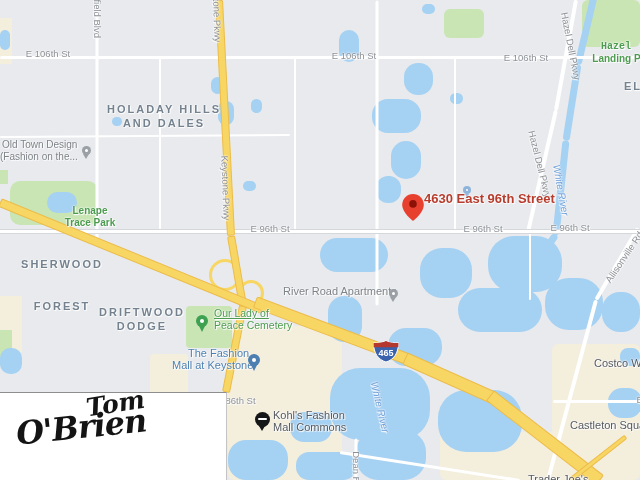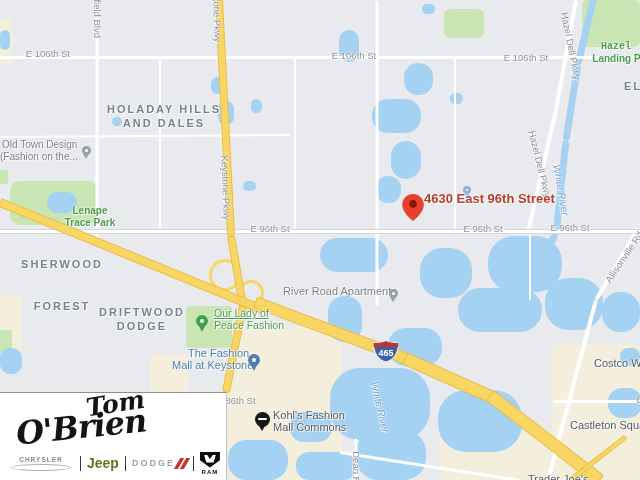--- a/index.html
+++ b/index.html
@@ -93,41 +93,20 @@
     <svg width="28" height="23" viewBox="0 0 28 24">
       <path d="M14 1 C18 3 24 3.5 27 3 C27 14 22 20.5 14 23 C6 20.5 1 14 1 3 C4 3.5 10 3 14 1 Z" fill="#3a62ac" stroke="#ffffff" stroke-width="1"></path>
       <path d="M1 3 C4 3.5 10 3 14 1 C18 3 24 3.5 27 3 L26.8 7.5 L1.2 7.5 Z" fill="#b5382f"></path>
     </svg>
     <span class="num">465</span>
   </div>
 
   <div id="logo">
     <span class="script" id="script1">Tom</span>
     <span class="script" id="script2">O'Brien</span>
-    <div id="brands">
-      <div id="chrysler">
-        <span class="txt">CHRYSLER</span>
-        <div class="wing"></div>
-      </div>
-      <div class="bdiv"></div>
-      <span id="jeep">Jeep</span>
-      <div class="bdiv"></div>
-      <div id="dodge">
-        <span class="txt">DODGE</span>
-        <span class="sl"></span>
-        <span class="sl"></span>
-      </div>
-      <div class="bdiv"></div>
-      <div id="ram">
-        <div class="ramshield">
-          <div class="horns"></div>
-        </div>
-        <span class="txt">RAM</span>
-      </div>
-    </div>
   </div>
 <div class="zone commercial" style="left: 228px; top: 326px; width: 114px; height: 154px; border-radius: 6px; background: var(--commercial);"></div>
     <div class="zone commercial" style="left: 552px; top: 344px; width: 88px; height: 136px; border-radius: 6px; background: var(--commercial);"></div>
     <div class="zone commercial" style="left: 440px; top: 432px; width: 118px; height: 48px; border-radius: 6px; background: var(--commercial);"></div>
     <div class="zone commercial" style="left: 0px; top: 296px; width: 22px; height: 56px; border-radius: 0px; background: var(--commercial);"></div>
     <div class="zone commercial" style="left: 0px; top: 18px; width: 12px; height: 46px; border-radius: 0px; background: var(--commercial);"></div>
     <div class="zone commercial" style="left: 150px; top: 354px; width: 38px; height: 42px; border-radius: 4px; background: var(--commercial);"></div>
     <div class="zone commercial" style="left: 226px; top: 392px; width: 36px; height: 46px; border-radius: 4px; background: var(--commercial);"></div>
     <div class="zone park" style="left: 10px; top: 181px; width: 88px; height: 44px; border-radius: 10px; background: var(--park);"></div>
     <div class="zone park" style="left: 582px; top: 0px; width: 58px; height: 47px; border-radius: 6px; background: var(--park);"></div>
@@ -216,21 +195,21 @@
     <div class="lbl ar" style="left: 62px; top: 264px; transform: translate(-50%, -50%);">SHERWOOD</div>
     <div class="lbl ar" style="left: 62px; top: 296px; transform: translate(-50%, -50%); margin-top: 10px;">FOREST</div>
     <div class="lbl ar" style="left: 142px; top: 312px; transform: translate(-50%, -50%);">DRIFTWOOD</div>
     <div class="lbl ar" style="left: 142px; top: 326px; transform: translate(-50%, -50%);">DODGE</div>
     <div class="lbl ar" style="left: 633px; top: 86px; transform: translate(-50%, -50%);">EL</div>
     <div class="lbl pk" style="left: 90px; top: 210px; transform: translate(-50%, -50%);">Lenape</div>
     <div class="lbl pk" style="left: 90px; top: 222px; transform: translate(-50%, -50%);">Trace Park</div>
     <div class="lbl pk" style="left: 616px; top: 46px; transform: translate(-50%, -50%); font-family: Liberation Mono, monospace;">Hazel</div>
     <div class="lbl pk" style="left: 624px; top: 58px; transform: translate(-50%, -50%);">Landing Park</div>
     <div class="lbl pgr" style="left: 214px; top: 313px; transform: translate(0px, -50%); text-decoration: underline;">Our Lady of</div>
-    <div class="lbl pgr" style="left: 214px; top: 325px; transform: translate(0px, -50%);">Peace Fashion</div>
+    <div class="lbl pgr" style="left: 214px; top: 325px; transform: translate(0px, -50%);">Peace Cemetery</div>
     <div class="lbl pg" style="left: 2px; top: 144px; transform: translate(0px, -50%);">Old Town Design</div>
     <div class="lbl pg" style="left: 0px; top: 156px; transform: translate(0px, -50%);">(Fashion on the...</div>
     <div class="lbl pg2" style="left: 283px; top: 291px; transform: translate(0px, -50%);">River Road Apartments</div>
     <div class="lbl pd" style="left: 273px; top: 415px; transform: translate(0px, -50%);">Kohl's Fashion</div>
     <div class="lbl pd" style="left: 273px; top: 427px; transform: translate(0px, -50%);">Mall Commons</div>
     <div class="lbl pd" style="left: 570px; top: 425px; transform: translate(0px, -50%);">Castleton Square</div>
     <div class="lbl pd" style="left: 528px; top: 467px; transform: translate(0px, -50%); margin-top: 12px;">Trader Joe's</div>
     <div class="lbl pd" style="left: 594px; top: 363px; transform: translate(0px, -50%);">Costco Wholesale</div>
     <div class="lbl pb" style="left: 188px; top: 353px; transform: translate(0px, -50%);">The Fashion</div>
     <div class="lbl pb" style="left: 172px; top: 365px; transform: translate(0px, -50%);">Mall at Keystone</div>

